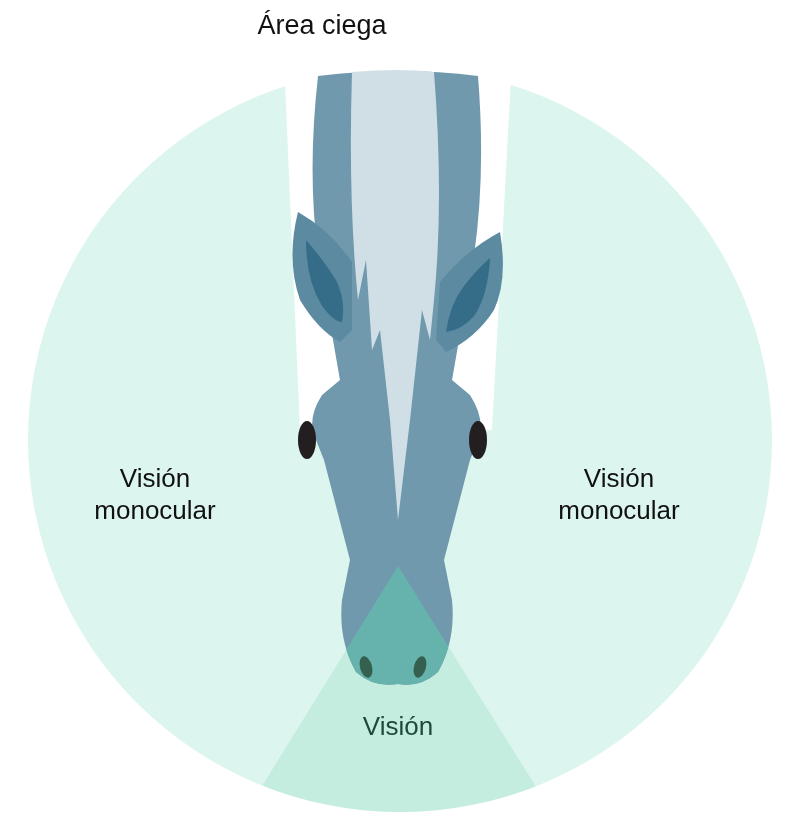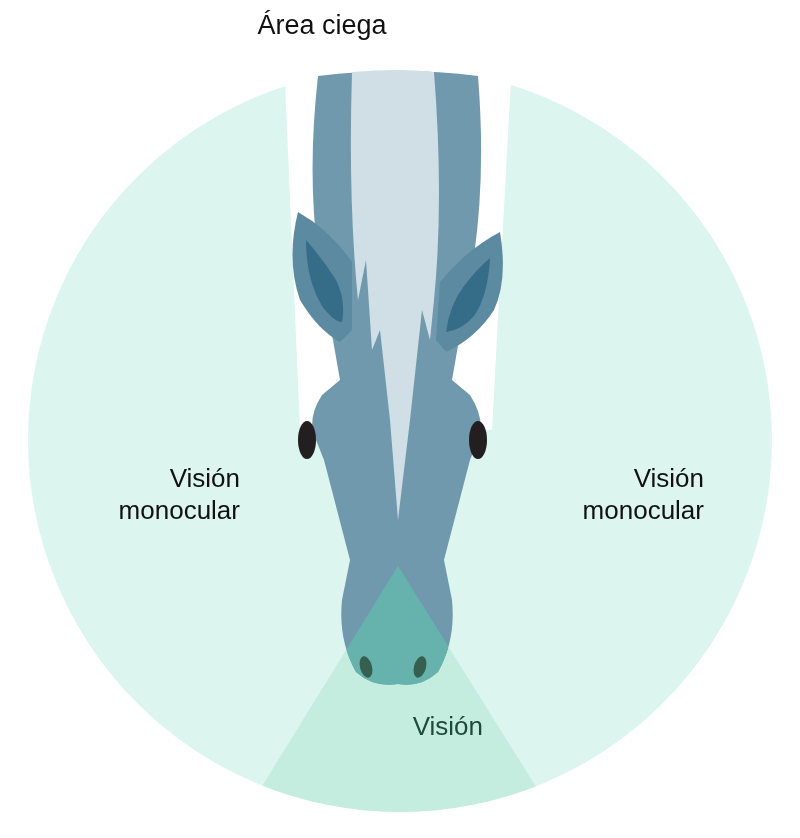--- a/index.html
+++ b/index.html
@@ -1,19 +1,19 @@
 <!DOCTYPE html>
 <html><head>
 <meta charset="utf-8">
 <style>
   html, body { margin: 0; padding: 0; background: #ffffff; }
   body { width: 800px; height: 838px; position: relative; overflow: hidden;
          font-family: "Liberation Sans", "DejaVu Sans", sans-serif; }
   #stage { position: absolute; left: 0; top: 0; width: 800px; height: 838px; }
-  .label { position: absolute; text-align: right; line-height: 32px; font-size: 26px; }
+  .label { position: absolute; text-align: center; line-height: 32px; font-size: 26px; }
   .title { position: absolute; left: 0; width: 644px; top: 10px; text-align: center;
            font-size: 27px; color: #111111; }
 </style>
 </head>
 <body>
 
 <div id="stage">
   <svg width="800" height="838" viewBox="0 0 800 838" xmlns="http://www.w3.org/2000/svg">
 
     <g>

